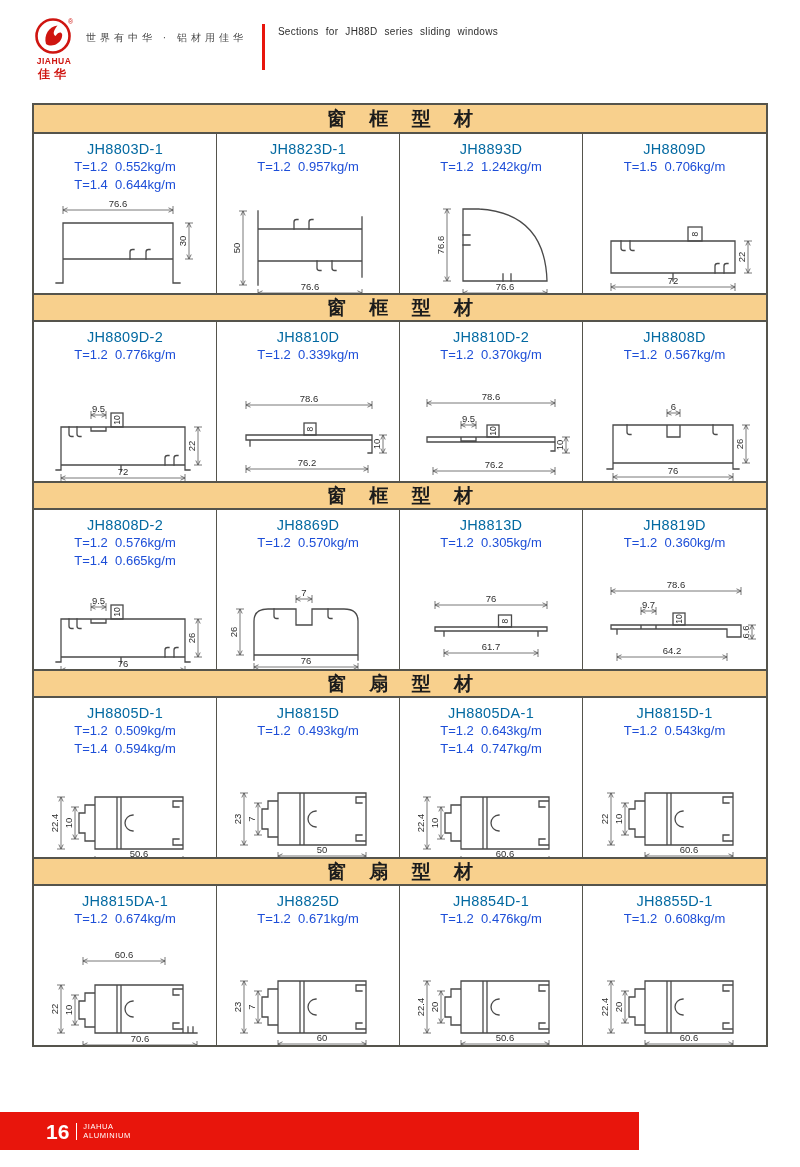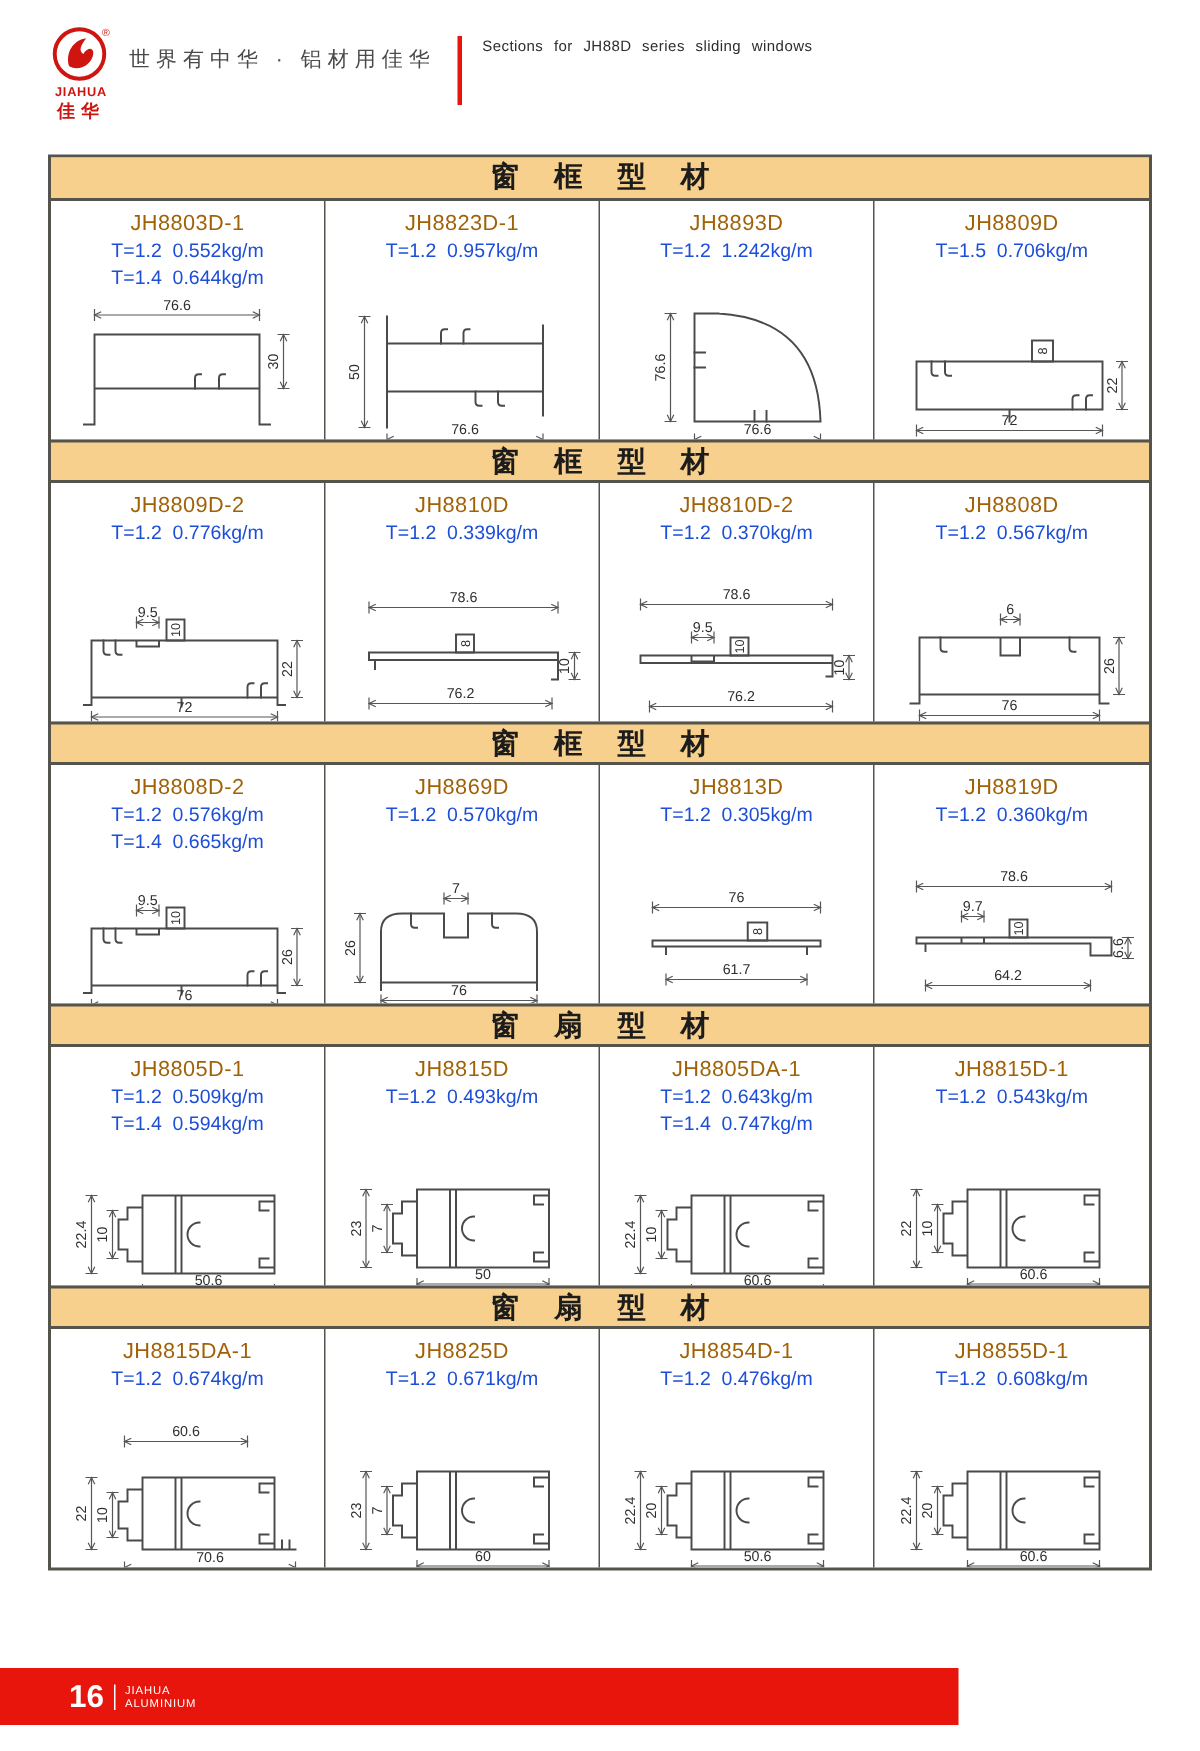--- a/index.html
+++ b/index.html
@@ -18,36 +18,36 @@
   }
   
   .header{position:absolute;left:30px;top:16px;right:30px;height:66px;display:flex;align-items:flex-start;}
   .logo{display:flex;align-items:flex-start;}
   .emblem-col{width:48px;text-align:center;line-height:1;}
   .emblem-col svg{display:block;margin:0 auto;}
   .jiahua-en{color:var(--logo-red);font-weight:bold;font-size:8.5px;letter-spacing:.5px;margin-top:1px;}
   .jiahua-cn{color:var(--logo-red);font-weight:bold;font-size:12px;letter-spacing:4px;margin-top:2px;}
   .logo-text{margin-left:8px;padding-top:8px;}
   .brand{font-size:33px;font-weight:bold;color:#262624;letter-spacing:3px;line-height:1;}
-  .tagline{font-size:14px;color:#4a4a4a;letter-spacing:4px;margin-top:7px;}
+  .tagline{font-size:10px;color:#4a4a4a;letter-spacing:4px;margin-top:7px;}
   .hdivider{width:3px;height:46px;background:var(--red);margin:8px 13px 0 15px;flex:none;}
   .title-block{padding-top:6px;}
   .page-title{font-size:26px;font-weight:bold;color:#141414;letter-spacing:1px;line-height:1.1;margin:0;}
   .page-subtitle{font-size:10px;color:#2d2d2d;letter-spacing:.3px;word-spacing:4px;margin-top:4px;}
   
   .ptable{position:absolute;left:32px;top:103px;width:736px;border:2px solid var(--border);background:#fff;}
   .sec-header{height:29px;background:var(--tan);border-bottom:2px solid var(--border);
-    display:flex;justify-content:center;}
+    display:flex;align-items:center;justify-content:center;}
   .sec + .sec .sec-header{border-top:2px solid var(--border);}
   .sec-title{font-size:19px;font-weight:bold;color:#1c1c1c;letter-spacing:9px;margin:0;text-indent:9px;}
   .sec-body{display:grid;grid-template-columns:repeat(4,1fr);height:159px;}
   .cell{border-right:1.5px solid var(--border);display:flex;flex-direction:column;align-items:center;
     padding-top:7px;overflow:hidden;}
   .cell:last-child{border-right:none;}
-  .code{font-size:14.5px;color:#a16207;letter-spacing:.3px;}
+  .code{font-size:14.5px;color:#0369a1;letter-spacing:.3px;}
   .specs{margin-top:1px;}
   .specs div{font-size:13px;color:#1d4ed8;white-space:pre;line-height:1.35;text-align:center;}
   .draw{margin-top:auto;width:184px;height:104px;}
   .draw svg{display:block;width:184px;height:104px;}
   .draw .p{stroke:var(--line);fill:none;stroke-width:1.3;stroke-linecap:square;stroke-linejoin:miter;}
   .draw .dim line,.draw .dim path{stroke:#565656;fill:none;stroke-width:.8;}
   .draw .dim text,.draw .dimt{fill:#2e2e2e;font-family:"Liberation Sans",sans-serif;font-size:9.5px;stroke:none;}
   .draw .dimt{font-size:8.5px;}
   
   .footer{position:absolute;left:0;top:1112px;width:639px;height:38px;background:var(--red);

